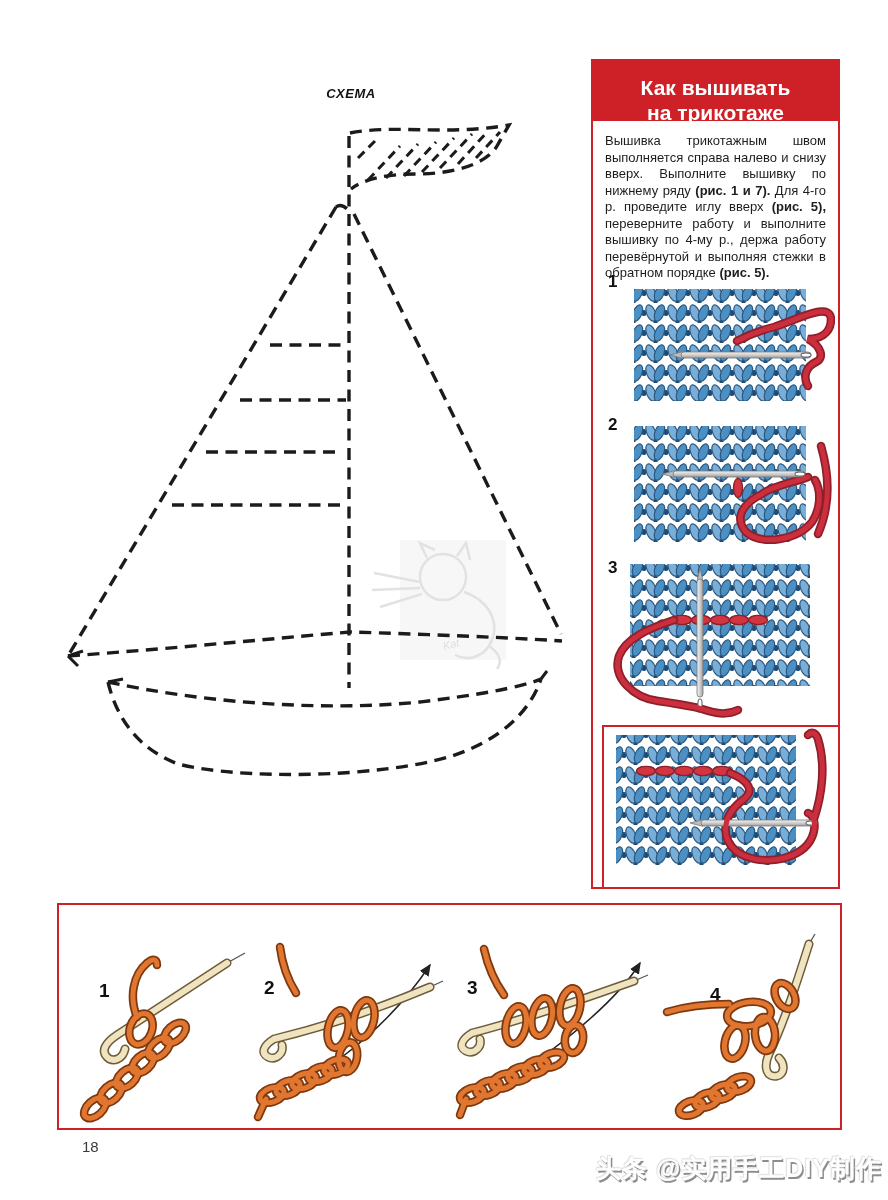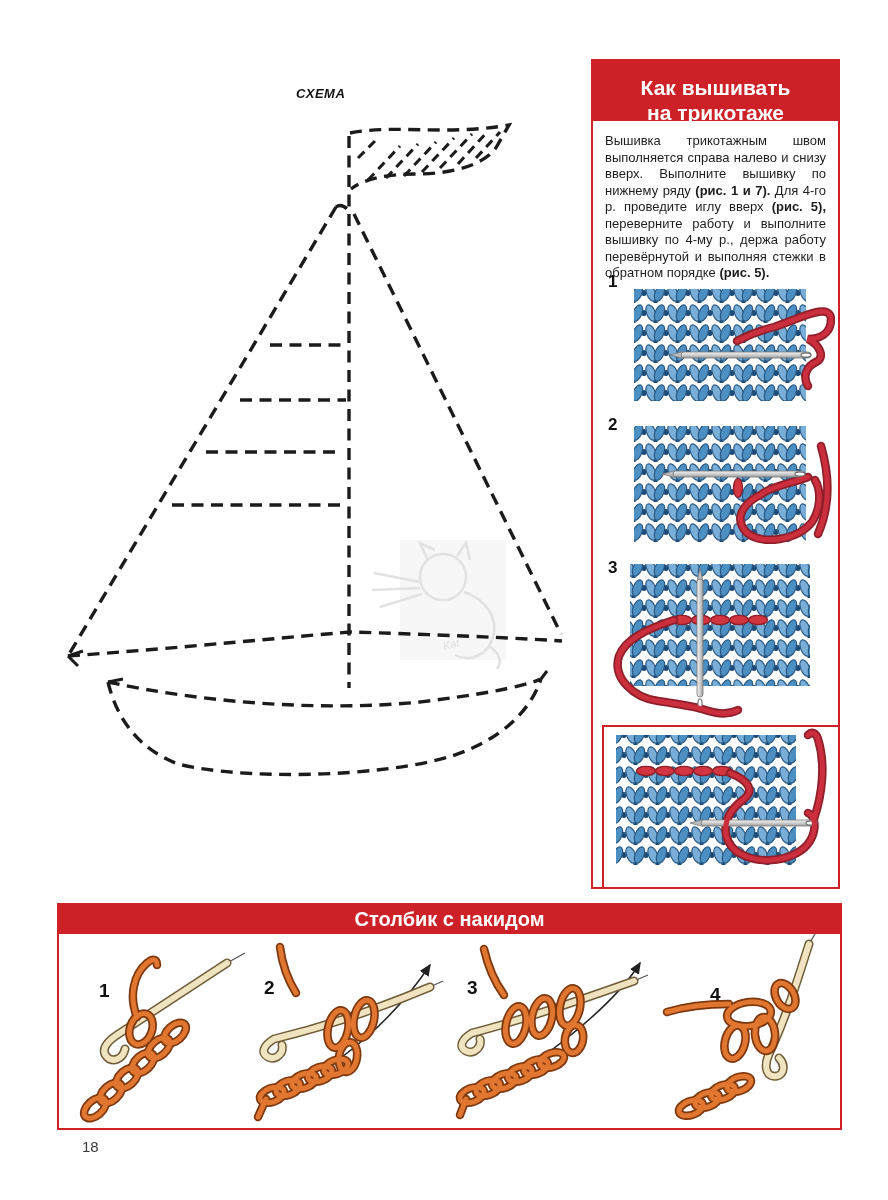--- a/index.html
+++ b/index.html
@@ -1,20 +1,20 @@
 <!DOCTYPE html>
 <html style="--accent: #cd2127; --knit_blue_light: #79aed8; --knit_blue_dark: #4c8fc2; --knit_navy: #1d4b77; --yarn_red: #cb2e3c; --crochet_orange: #e0762f; --schema_ink: #1b1b1b;"><head>
 <meta charset="utf-8">
 <style>
   html,body{margin:0;padding:0;background:#ffffff;}
   .page{position:relative;width:888px;height:1200px;background:#fff;overflow:hidden;
         font-family:"Liberation Sans",sans-serif;color:#1c1c1c;}
   .abs{position:absolute;}
   
-  .schema-label{left:296px;top:86px;width:110px;text-align:left;font-size:13px;
+  .schema-label{left:296px;top:86px;width:110px;text-align:center;font-size:13px;
     font-weight:bold;font-style:italic;letter-spacing:.5px;color:#111;}
   
   .panel-right{left:591px;top:59px;width:249px;height:830px;border:2px solid var(--accent,#cd2127);
     background:#fff;box-sizing:border-box;}
   .panel-right .hdr{position:absolute;left:-2px;top:-2px;width:249px;height:62px;
     background:var(--accent,#cd2127);color:#fff;text-align:center;font-weight:bold;
     font-size:21px;line-height:25px;padding-top:16px;box-sizing:border-box;}
   .panel-right .intro{position:absolute;left:12px;top:72px;width:221px;font-size:13px;
     line-height:16.5px;text-align:justify;color:#1d1d1d;}
   .fig-num{position:absolute;font-weight:bold;font-size:17px;color:#111;}
@@ -183,21 +183,20 @@
       <rect x="99" y="95" width="116" height="6" rx="3" fill="url(#needleGrad)" stroke="#777" stroke-width="0.8"></rect>
       <ellipse cx="209" cy="98" rx="5" ry="2.1" fill="#fff" stroke="#666" stroke-width="1.1"></ellipse>
       <g fill="none" stroke="#cb2e3c" stroke-width="5" stroke-linecap="round">
         <path d="M128,48 C148,56 152,66 142,74 C120,90 118,112 134,126 C156,142 196,136 208,116 C216,102 212,90 206,88"></path>
         <path d="M212,94 C220,70 224,40 216,14 C214,8 210,6 206,10"></path>
       </g>
     </svg>
   </div>
 
   <div class="abs panel-bottom">
-    <div class="hdr">Столбик с накидом</div>
 
     <div class="cro-num" style="left:40px;top:75px">1</div>
     <svg class="abs" style="left:18px;top:32px" width="170" height="188" viewBox="0 0 170 188">
       <path d="M150,26 L168,16" stroke="#555" stroke-width="1.3" fill="none"></path>
       <g fill="none" stroke="#6e5c38" stroke-width="9" stroke-linecap="round">
         <path d="M150,26 L40,98 C28,106 24,114 30,120 C36,126 46,122 48,112"></path>
       </g>
       <g fill="none" stroke="#efe3c0" stroke-width="6" stroke-linecap="round">
         <path d="M150,26 L40,98 C28,106 24,114 30,120 C36,126 46,122 48,112"></path>
       </g>
@@ -327,13 +326,14 @@
         <ellipse cx="128" cy="64" rx="9" ry="14" transform="rotate(-30 128 64)"></ellipse>
         <ellipse cx="34" cy="176" rx="12.5" ry="7" transform="rotate(-20 34 176)"></ellipse>
         <ellipse cx="50" cy="168" rx="12.5" ry="7" transform="rotate(-20 50 168)"></ellipse>
         <ellipse cx="66" cy="160" rx="12.5" ry="7" transform="rotate(-20 66 160)"></ellipse>
         <ellipse cx="82" cy="152" rx="12.5" ry="7" transform="rotate(-20 82 152)"></ellipse>
       </g>
     </svg>
   </div>
 
   <div class="abs page-number">18</div>
+  <div class="abs watermark">头条 @实用手工DIY制作</div>
 </div>
 
 </body></html>

